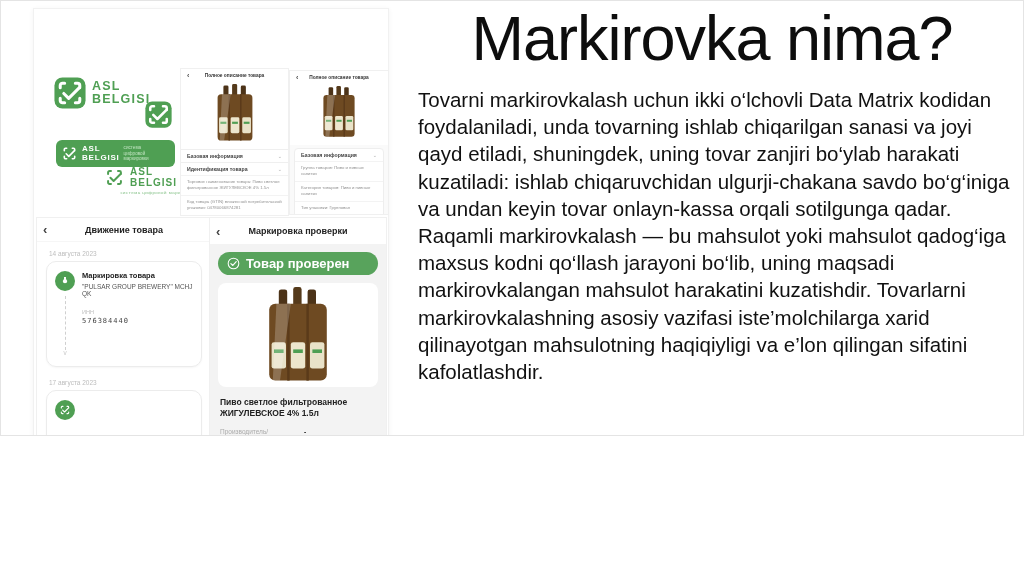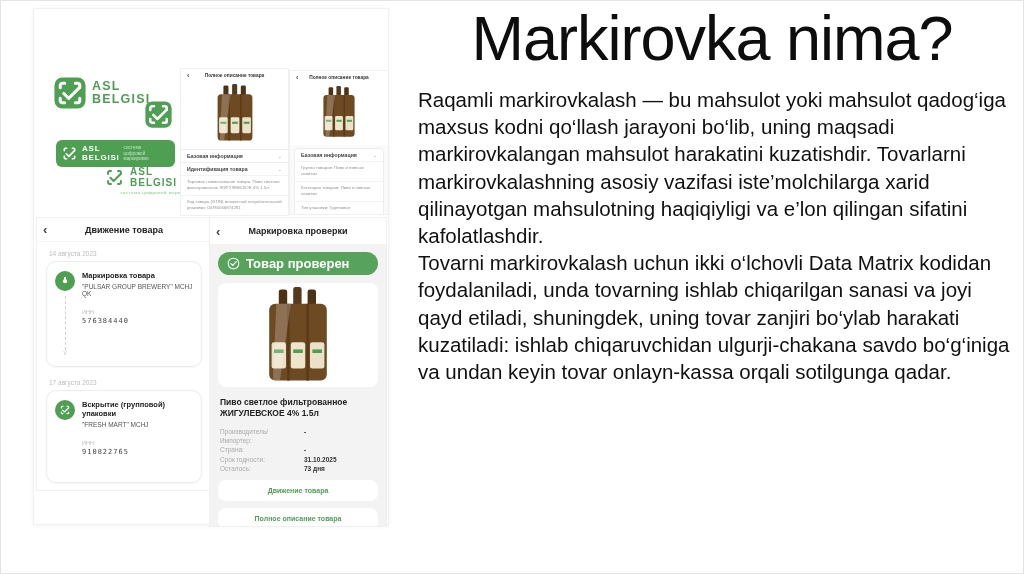--- a/index.html
+++ b/index.html
@@ -1,18 +1,18 @@
 <!DOCTYPE html>
 <html><head>
 <meta charset="utf-8">
 <style>
   * { margin:0; padding:0; box-sizing:border-box; }
   html,body { background:#fff; }
   body { font-family:"Liberation Sans","DejaVu Sans",sans-serif; }
-  .slide { position:relative; width:1024px; height:574px; background:#ffffff;
+  .slide { position:relative; width:1024px; height:436px; background:#ffffff;
            border:1px solid #e4e4e4; overflow:hidden; }
 
   
   .title { position:absolute; left:408px; top:2px; width:606px; text-align:center;
            font-size:63px; line-height:70px; font-weight:400; color:#0d0d0d; letter-spacing:-1px; }
   .body  { position:absolute; left:417px; top:85px; width:599px; font-size:20.5px;
            line-height:27.2px; color:#111; }
   .body p { margin:0; }
 
   
@@ -119,22 +119,22 @@
       <path d="M12 14 L24 14 L15 78 L9 78 Z" fill="#ffffff" opacity="0.22"></path>
     </g>
   </defs>
 </svg>
 
 <div class="slide">
 
   <h1 class="title">Markirovka nima?</h1>
 
   <div class="body">
+    <p>Tovarni markirovkalash uchun ikki o‘lchovli Data Matrix kodidan foydalaniladi, unda tovarning ishlab chiqarilgan sanasi va joyi qayd etiladi, shuningdek, uning tovar zanjiri bo‘ylab harakati kuzatiladi: ishlab chiqaruvchidan ulgurji-chakana savdo bo‘g‘iniga va undan keyin tovar onlayn-kassa orqali sotilgunga qadar.</p>
     <p>Raqamli markirovkalash — bu mahsulot yoki mahsulot qadog‘iga maxsus kodni qo‘llash jarayoni bo‘lib, uning maqsadi markirovkalangan mahsulot harakatini kuzatishdir. Tovarlarni markirovkalashning asosiy vazifasi iste’molchilarga xarid qilinayotgan mahsulotning haqiqiyligi va e’lon qilingan sifatini kafolatlashdir.</p>
-    <p>Tovarni markirovkalash uchun ikki o‘lchovli Data Matrix kodidan foydalaniladi, unda tovarning ishlab chiqarilgan sanasi va joyi qayd etiladi, shuningdek, uning tovar zanjiri bo‘ylab harakati kuzatiladi: ishlab chiqaruvchidan ulgurji-chakana savdo bo‘g‘iniga va undan keyin tovar onlayn-kassa orqali sotilgunga qadar.</p>
   </div>
 
   <div class="collage">
 
     <div class="logo1">
       <svg width="32" height="32" viewBox="0 0 36 36">
         <rect x="0.5" y="0.5" width="35" height="35" rx="9" fill="#4f9f53"></rect>
         <use href="#aslmark" style="color:#fff"></use>
       </svg>
       <div class="name">
@@ -246,26 +246,20 @@
           <div class="ev-inn">576384440</div>
         </div>
       </div>
       <div class="date" style="margin-top:12px">17 августа 2023</div>
       <div class="ev-card short">
         <div class="ev-icon">
           <svg width="12" height="12" viewBox="0 0 36 36">
               <use href="#aslmark" style="color:#fff"></use>
             </svg>
         </div>
-        <div class="ev-body">
-          <div class="ev-title">Вскрытие (групповой) упаковки</div>
-          <div>"FRESH MART" MCHJ</div>
-          <div class="ev-inn-label">ИНН</div>
-          <div class="ev-inn">910822765</div>
-        </div>
       </div>
     </div>
 
     <div class="phone phone-d">
       <div class="ph-head ph-head-d">
         <span class="back">‹</span>
         <span>Маркировка проверки</span>
       </div>
       <div class="status-banner">
         <svg width="13" height="13" viewBox="0 0 20 20">

